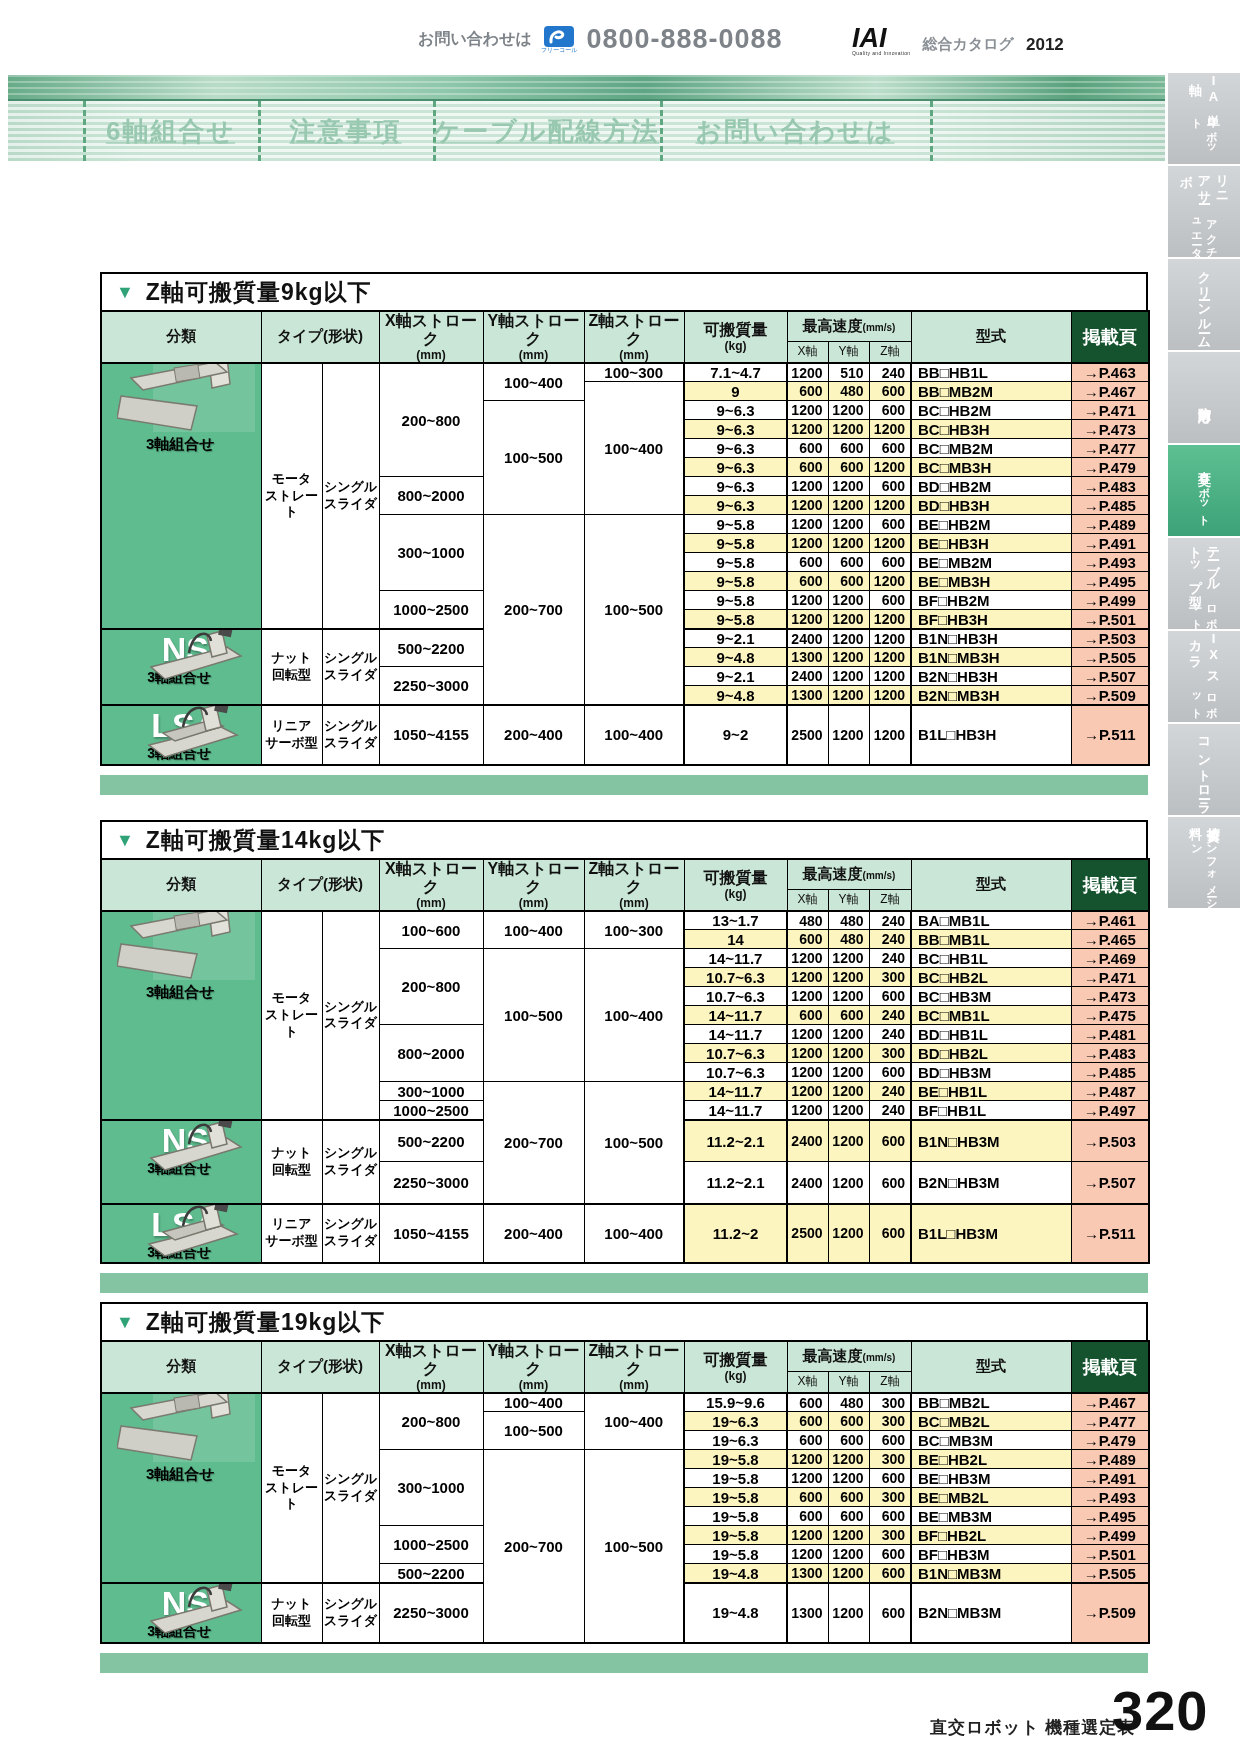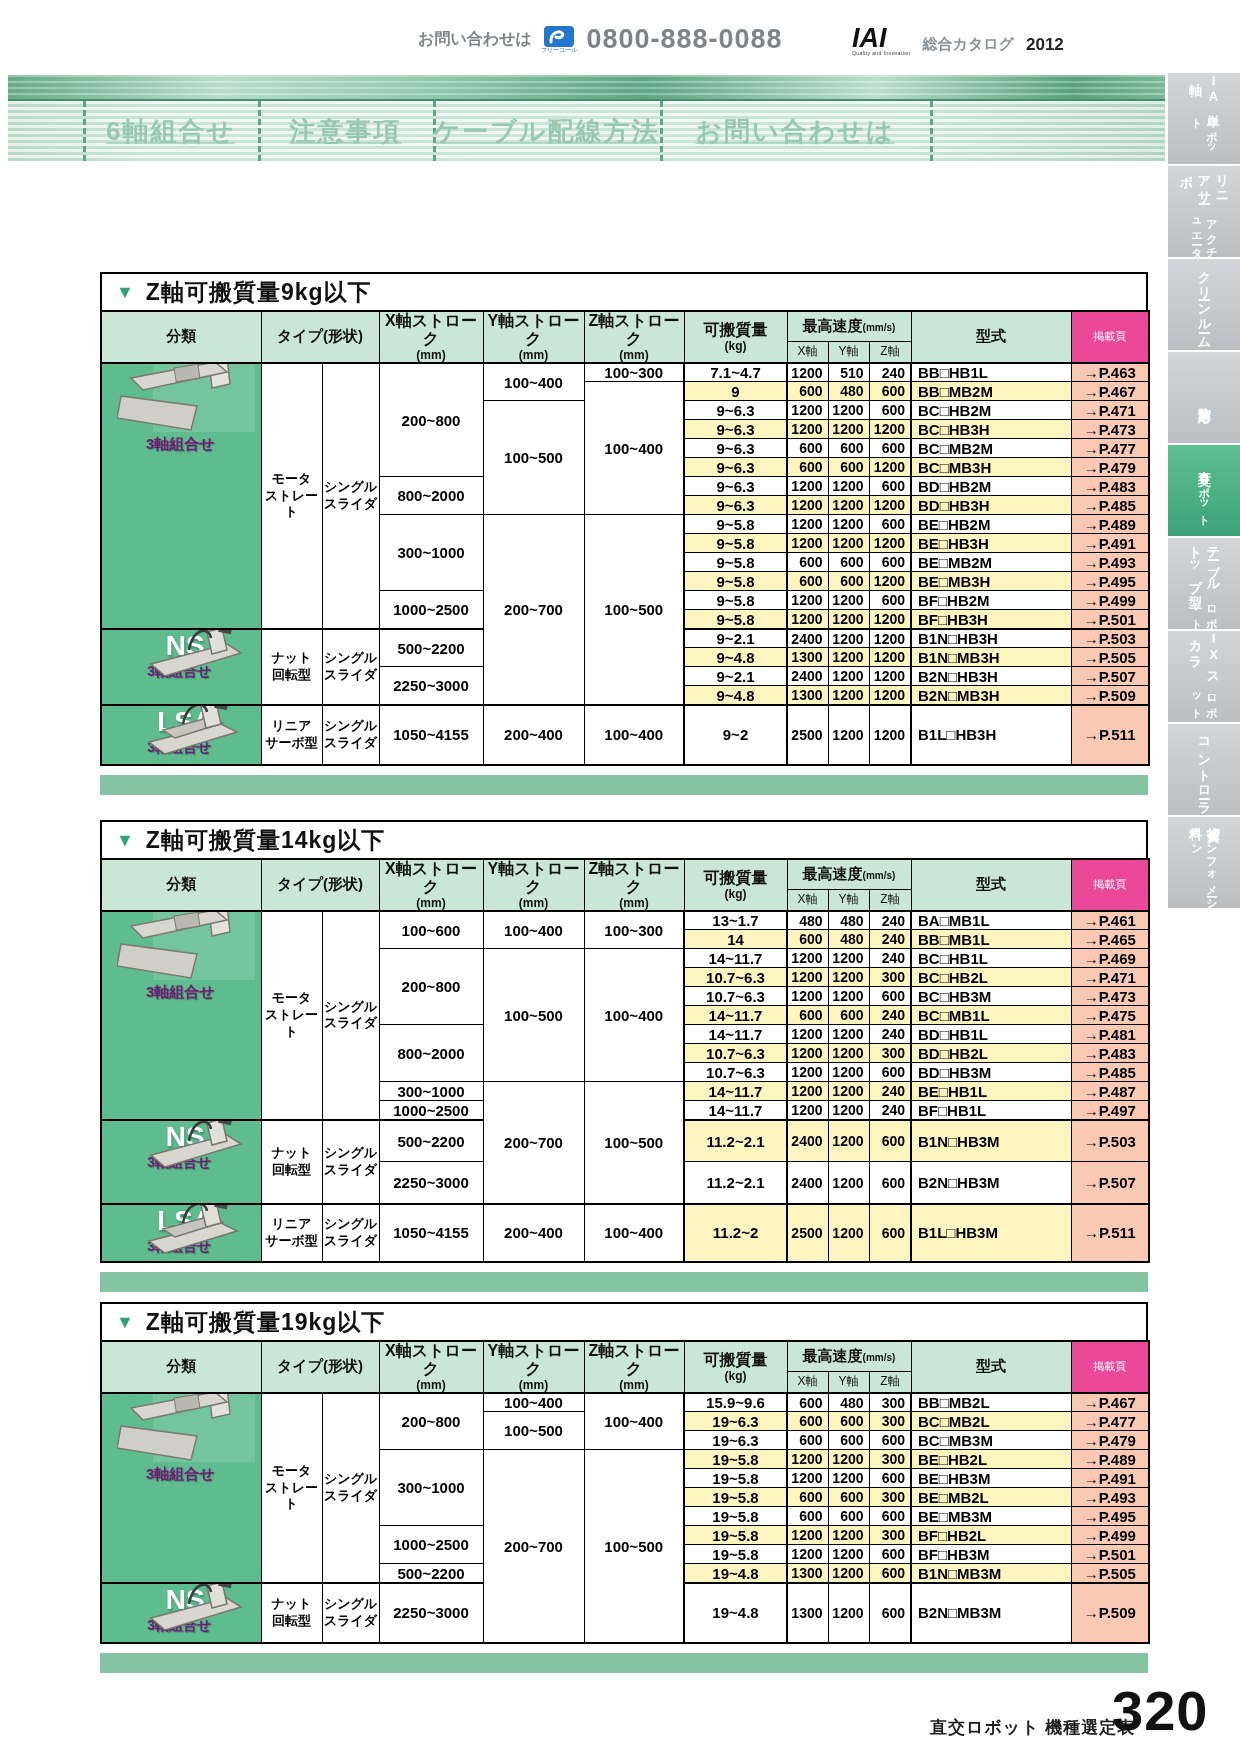--- a/index.html
+++ b/index.html
@@ -49,37 +49,37 @@
   .tbl-title .tri{color:#2fa377;font-size:18px}
   .tbl-title .txt{font-size:23px;font-weight:900;color:#111;letter-spacing:1px}
   table{border-collapse:collapse;table-layout:fixed;width:1048px;border:2px solid #000}
   th,td{border:1px solid #000;padding:0;overflow:hidden}
   th{background:#c9e6d6;color:#111}
   th .h1{font-size:16px;font-weight:bold;line-height:1.15}
   th .h2{font-size:12px;font-weight:bold;line-height:1.1}
   th.big{font-size:15px;font-weight:bold}
   th.spd .u{font-size:10px;font-weight:bold}
   th.axis{font-size:12px;font-weight:normal}
-  th.red{background:#ec4899;color:#fff;font-size:11px;font-weight:normal}
+  th.red{background:#14532d;color:#fff;font-size:18px;font-weight:bold}
   td{text-align:center;vertical-align:middle}
   td.stroke{font-size:15px;font-weight:600;background:#fff}
   td.pay{font-size:15px;font-weight:bold;background:#fff}
   td.num{font-size:14px;font-weight:bold;text-align:right;padding-right:5px;background:#fff}
   td.model{font-size:15px;font-weight:bold;text-align:left;padding-left:6px;background:#fff}
   td.page{background:#f9c9b4;font-size:15px;font-weight:bold;cursor:pointer}
   td.yl{background:#fdf5bf}
   td.bl2{border-left-width:2px}
   tr.gs td{border-top-width:2px}
   td.cls{background:#5fbc8e;vertical-align:top}
   td.typ{font-size:13px;font-weight:bold;background:#fff;line-height:1.3;white-space:pre-line}
   .clsbox{position:relative;width:100%;height:100%;box-sizing:border-box}
   .clsbox .nm{font-size:31px;font-weight:900;color:#fff;line-height:1.02;
               padding:6px 0 0 10px;text-shadow:1px 2px 2px rgba(30,80,60,.45)}
-  .clsbox.short .nm{font-size:28px;padding:2px 0 0 8px}
-  .clsbox .sb{font-size:15px;font-weight:bold;color:#701a75;padding:2px 12px 0 10px;
+  .clsbox.short .nm{font-size:34px;padding:2px 0 0 8px}
+  .clsbox .sb{font-size:15px;font-weight:bold;color:#000000;padding:2px 12px 0 10px;
               text-shadow:1px 1px 1px rgba(30,80,60,.4)}
   .clsbox.short .sb{padding-left:8px;font-size:14px}
   .clsbox .img{position:absolute;right:4px;bottom:2px}
   .clsbox.short{display:block}
   .clsbox.short .img{right:2px;top:50%;transform:translateY(-50%);bottom:auto}
   .gband{height:20px;background:#85c4a2;margin-top:9px}
 
   
   .fcap{position:absolute;left:930px;top:1716px;font-size:17px;font-weight:bold;color:#222;letter-spacing:1px}
   .fpg{position:absolute;left:1112px;top:1678px;font-size:56px;font-weight:900;color:#111;letter-spacing:1px}

